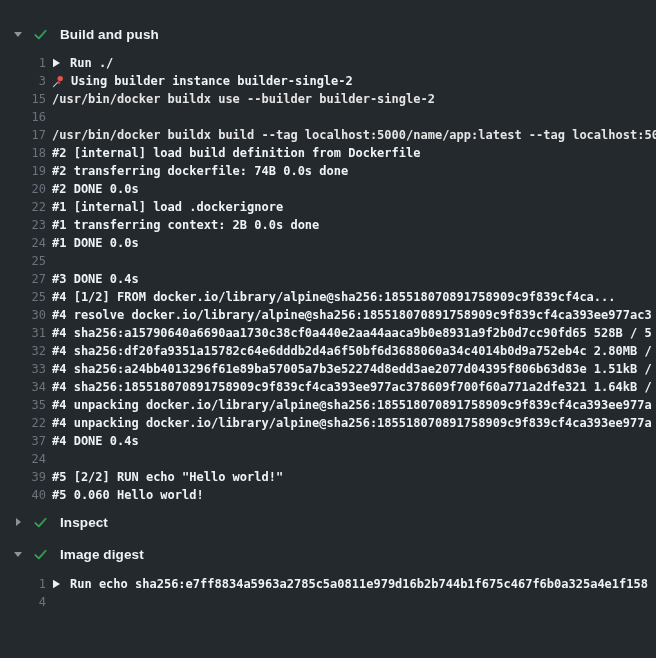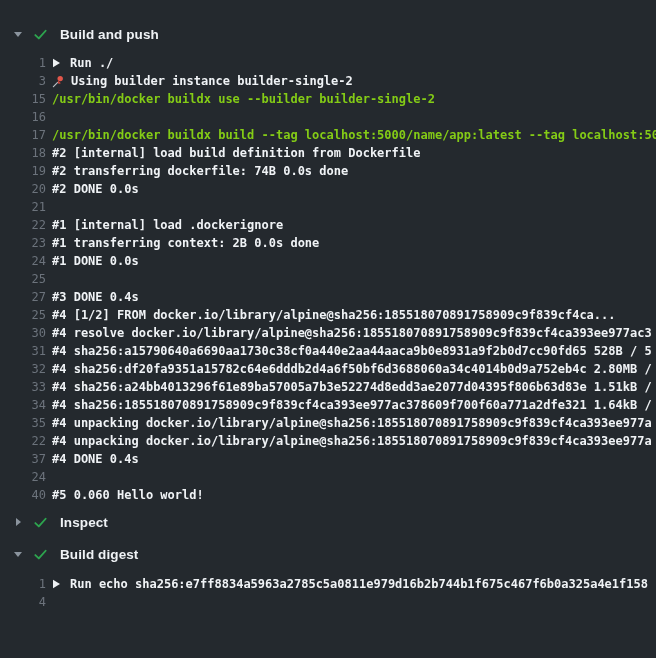--- a/index.html
+++ b/index.html
@@ -49,21 +49,21 @@
   .ln {
     width: 46px; flex-shrink: 0;
     text-align: right; color: #6c737c;
     font-weight: 400; cursor: pointer;
   }
   .lt {
     margin-left: 6px;
     color: #f0f3f6; font-weight: 700;
     display: flex; align-items: center;
   }
-  .lt.command { color: #84cc16; }
+  .lt.command { color: #e5e5e5; }
   .icon-slot { display: inline-flex; width: 14px; margin-right: 5px; align-items: center; }
   .play-slot { display: inline-flex; width: 9px; margin-right: 9px; align-items: center; cursor: pointer; }
 </style>
 </head>
 <body>
 
 <main class="log-panel">
   <div id="sections">
       <div class="section-header mt6">
         <span class="twisty">
@@ -84,36 +84,36 @@
                 <circle cx="8.2" cy="3.6" r="2.7" fill="#e2564a"></circle>
                 <path d="M6.2 5.6 L8.9 8.3 L6.9 9 L5.4 7.5 Z" fill="#c6423a"></path>
                 <path d="M5.4 7.6 L1.4 11.6" stroke="#b9bec4" stroke-width="1.2" stroke-linecap="round"></path>
               </svg></span><span>Using builder instance builder-single-2</span></span></div>
         <div class="log-line"><span class="ln">15</span><span class="lt command"><span>/usr/bin/docker buildx use --builder builder-single-2</span></span></div>
         <div class="log-line"><span class="ln">16</span></div>
         <div class="log-line"><span class="ln">17</span><span class="lt command"><span>/usr/bin/docker buildx build --tag localhost:5000/name/app:latest --tag localhost:50</span></span></div>
         <div class="log-line"><span class="ln">18</span><span class="lt"><span>#2 [internal] load build definition from Dockerfile</span></span></div>
         <div class="log-line"><span class="ln">19</span><span class="lt"><span>#2 transferring dockerfile: 74B 0.0s done</span></span></div>
         <div class="log-line"><span class="ln">20</span><span class="lt"><span>#2 DONE 0.0s</span></span></div>
-        <div class="log-line"><span class="ln">21</span><span class="lt"><span></span></span></div>
         <div class="log-line"><span class="ln">22</span><span class="lt"><span>#1 [internal] load .dockerignore</span></span></div>
         <div class="log-line"><span class="ln">23</span><span class="lt"><span>#1 transferring context: 2B 0.0s done</span></span></div>
         <div class="log-line"><span class="ln">24</span><span class="lt"><span>#1 DONE 0.0s</span></span></div>
         <div class="log-line"><span class="ln">25</span><span class="lt"><span></span></span></div>
         <div class="log-line"><span class="ln">27</span><span class="lt"><span>#3 DONE 0.4s</span></span></div>
         <div class="log-line"><span class="ln">25</span><span class="lt"><span>#4 [1/2] FROM docker.io/library/alpine@sha256:185518070891758909c9f839cf4ca...</span></span></div>
         <div class="log-line"><span class="ln">30</span><span class="lt"><span>#4 resolve docker.io/library/alpine@sha256:185518070891758909c9f839cf4ca393ee977ac3</span></span></div>
         <div class="log-line"><span class="ln">31</span><span class="lt"><span>#4 sha256:a15790640a6690aa1730c38cf0a440e2aa44aaca9b0e8931a9f2b0d7cc90fd65 528B / 5</span></span></div>
         <div class="log-line"><span class="ln">32</span><span class="lt"><span>#4 sha256:df20fa9351a15782c64e6dddb2d4a6f50bf6d3688060a34c4014b0d9a752eb4c 2.80MB /</span></span></div>
         <div class="log-line"><span class="ln">33</span><span class="lt"><span>#4 sha256:a24bb4013296f61e89ba57005a7b3e52274d8edd3ae2077d04395f806b63d83e 1.51kB /</span></span></div>
         <div class="log-line"><span class="ln">34</span><span class="lt"><span>#4 sha256:185518070891758909c9f839cf4ca393ee977ac378609f700f60a771a2dfe321 1.64kB /</span></span></div>
         <div class="log-line"><span class="ln">35</span><span class="lt"><span>#4 unpacking docker.io/library/alpine@sha256:185518070891758909c9f839cf4ca393ee977a</span></span></div>
         <div class="log-line"><span class="ln">22</span><span class="lt"><span>#4 unpacking docker.io/library/alpine@sha256:185518070891758909c9f839cf4ca393ee977a</span></span></div>
         <div class="log-line"><span class="ln">37</span><span class="lt"><span>#4 DONE 0.4s</span></span></div>
         <div class="log-line"><span class="ln">24</span><span class="lt"><span></span></span></div>
+        <div class="log-line"><span class="ln">39</span><span class="lt"><span>#5 [2/2] RUN echo "Hello world!"</span></span></div>
         <div class="log-line"><span class="ln">40</span><span class="lt"><span>#5 0.060 Hello world!</span></span></div>
       </div>
       <div class="section-header mt6">
         <span class="twisty">
           <span class="tri-right"></span>
         </span>
         <span class="check">
           <svg width="15" height="15" viewBox="0 0 16 16">
             <path d="M2.5 8.6 L6.2 12.2 L13.5 4" fill="none" stroke="#2da44e" stroke-width="2" stroke-linecap="round" stroke-linejoin="round"></path>
           </svg>
@@ -122,21 +122,21 @@
       </div>
       <div class="section-header mt8">
         <span class="twisty">
           <span class="tri-down"></span>
         </span>
         <span class="check">
           <svg width="15" height="15" viewBox="0 0 16 16">
             <path d="M2.5 8.6 L6.2 12.2 L13.5 4" fill="none" stroke="#2da44e" stroke-width="2" stroke-linecap="round" stroke-linejoin="round"></path>
           </svg>
         </span>
-        <span class="section-title">Build digest</span>
+        <span class="section-title">Image digest</span>
       </div>
       <div class="lines digest">
         <div class="log-line"><span class="ln">1</span><span class="lt"><span class="play-slot"><svg width="9" height="10" viewBox="0 0 9 10">
                 <path d="M1 0.8 L8 5 L1 9.2 Z" fill="#eef1f4"></path>
               </svg></span><span>Run echo sha256:e7ff8834a5963a2785c5a0811e979d16b2b744b1f675c467f6b0a325a4e1f158</span></span></div>
         <div class="log-line"><span class="ln">4</span></div>
       </div>
     </div>
 </main>
 

